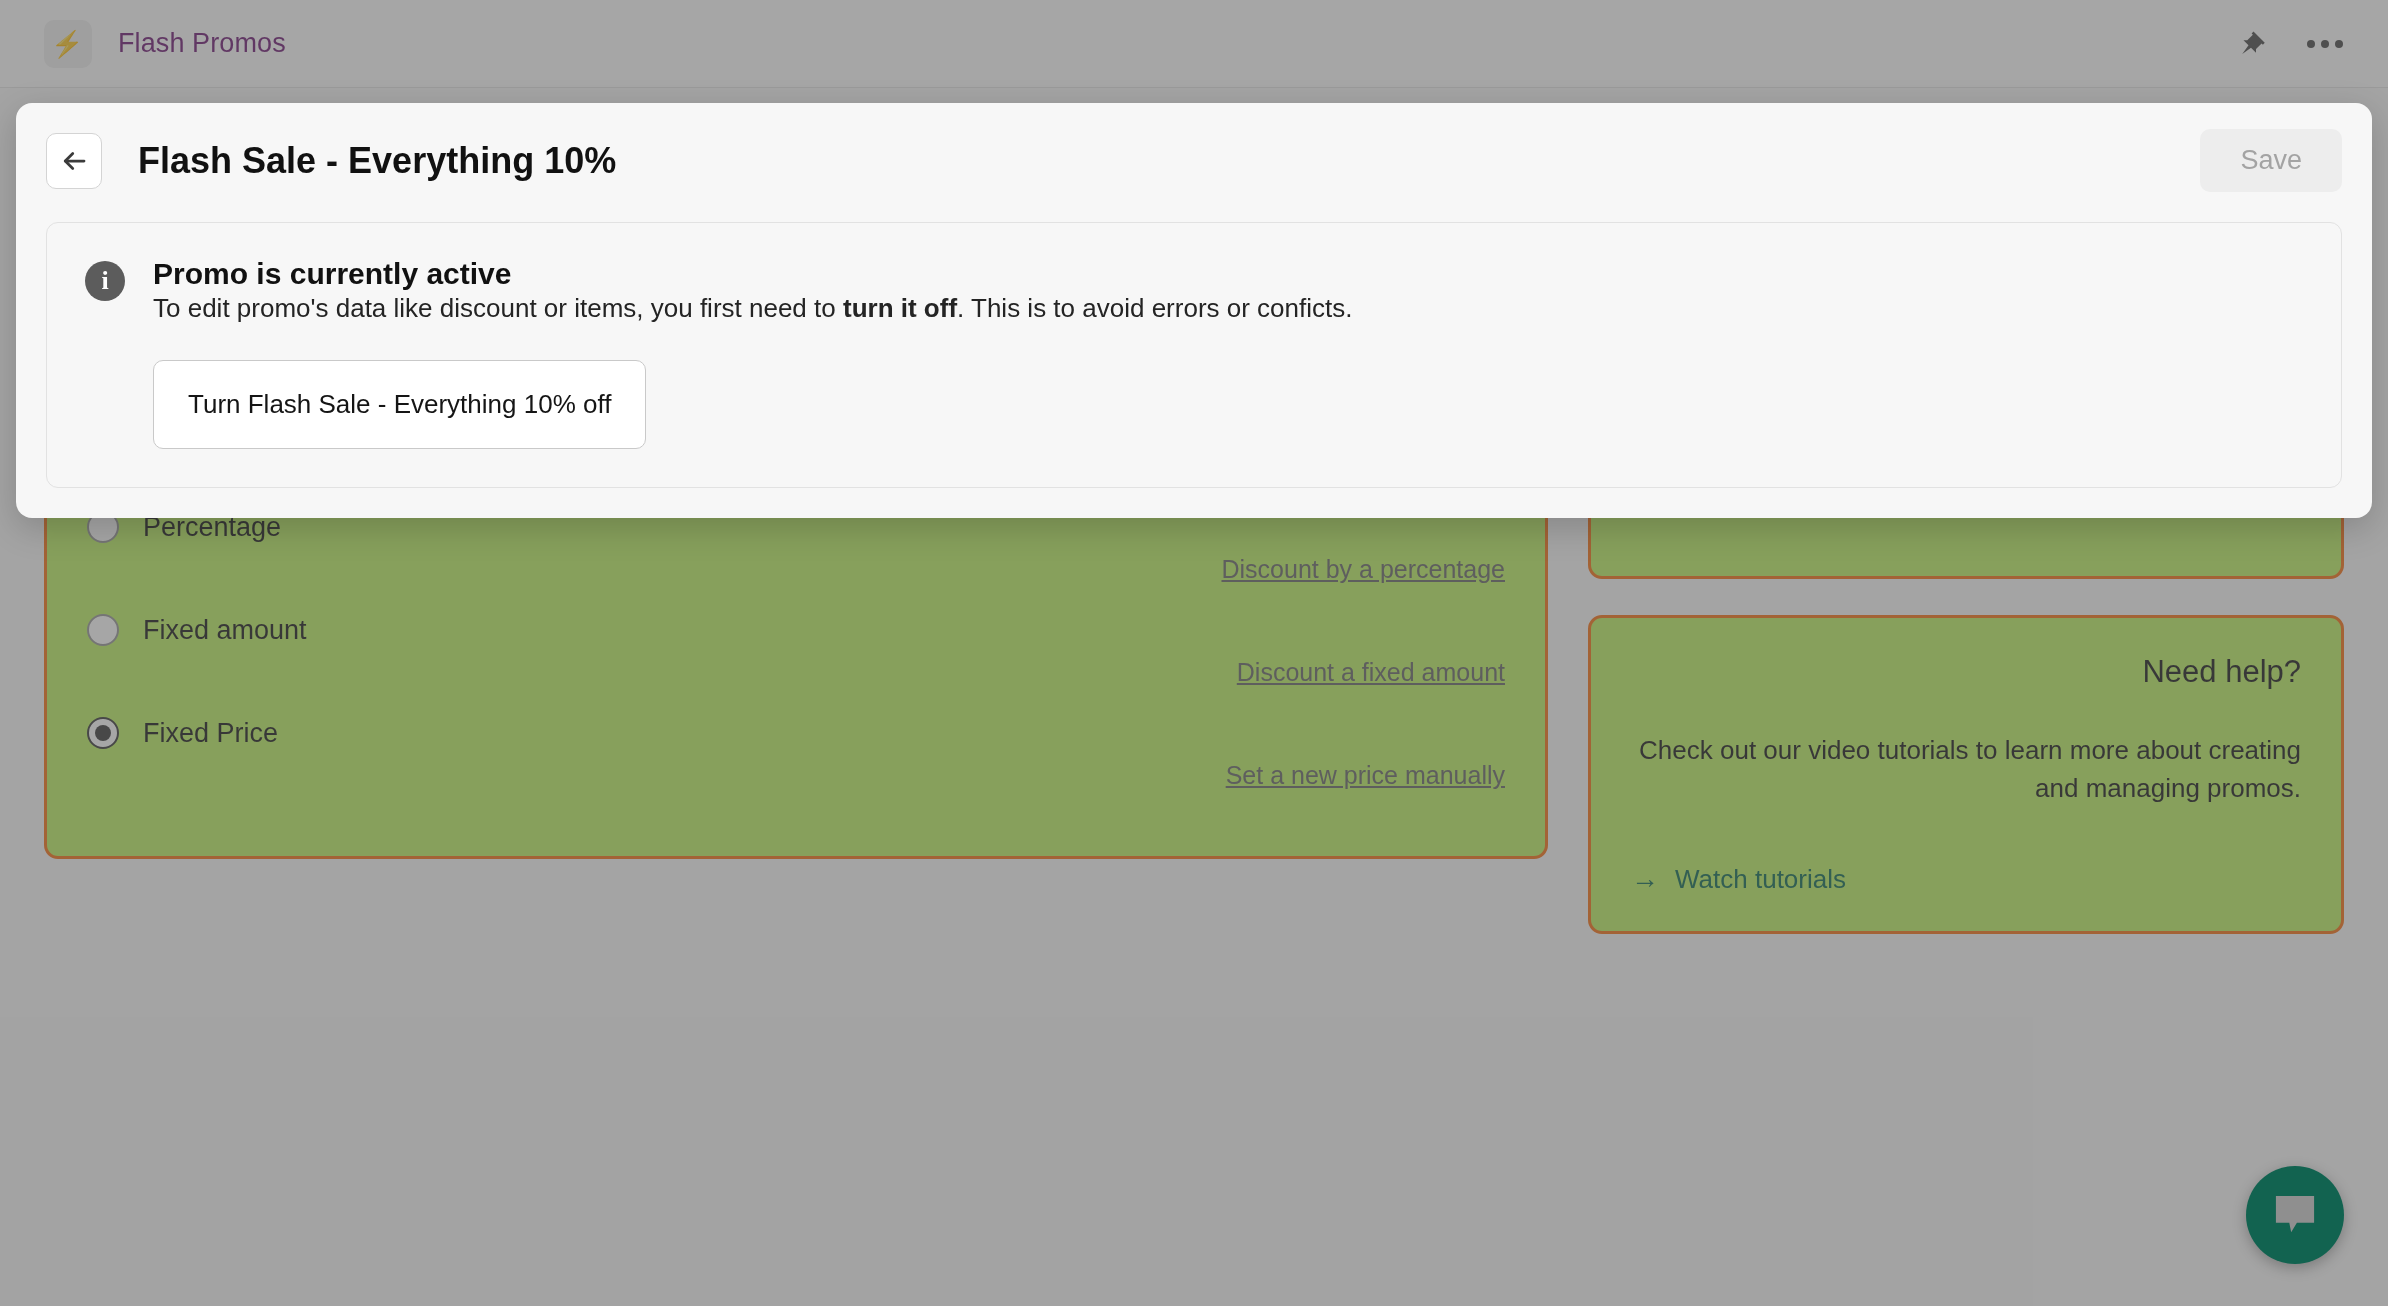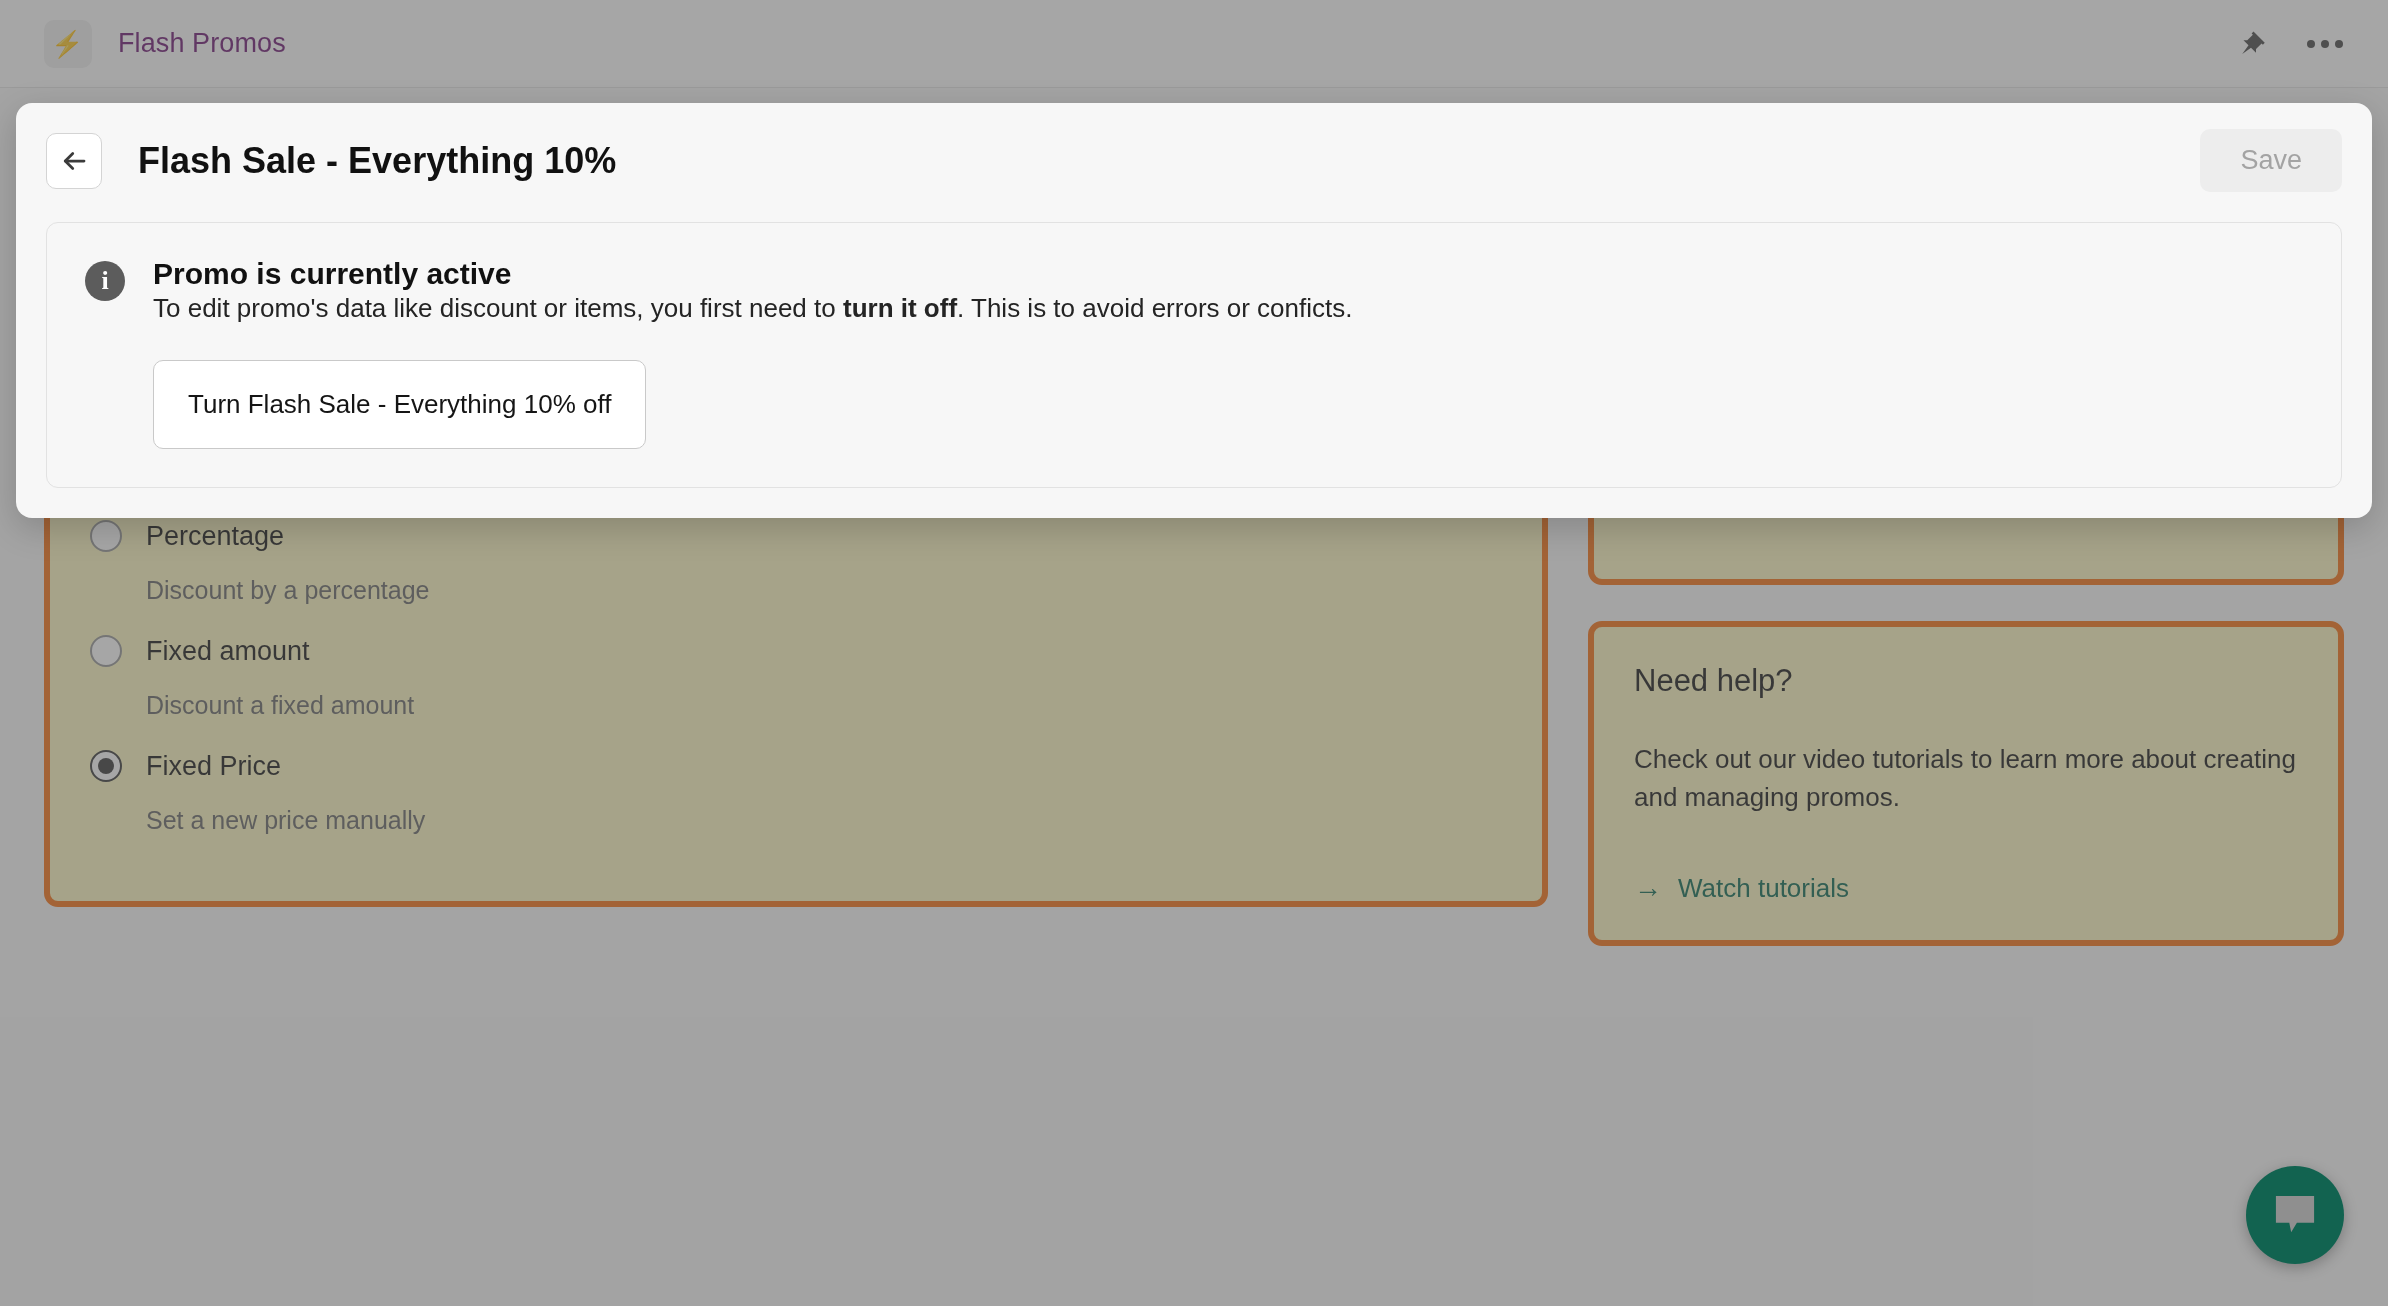--- a/index.html
+++ b/index.html
@@ -29,38 +29,39 @@
   .topbar-right { margin-left: auto; display: flex; align-items: center; gap: 40px; }
   .tb-icon { color: #4a4a4a; display: flex; align-items: center; justify-content: center; }
 
   
   .content { position: absolute; top: 88px; left: 0; right: 0; bottom: 0; padding: 0 44px; }
   .cols { display: flex; gap: 40px; padding-top: 24px; }
   .col-left { width: 1504px; flex: 0 0 1504px; }
   .col-right { width: 756px; flex: 0 0 756px; }
 
   .card {
-    background: #fef9c3; border: 6px solid #f97316; border-radius: 14px;
+    background: #bef264; border: 3px solid #f97316; border-radius: 14px;
     padding: 36px 40px;
+    text-align: right;
   }
   .card + .card { margin-top: 36px; }
 
   .field-label { font-size: 26px; color: #2a2a2a; margin-bottom: 18px; }
   .input-wrap {
     position: relative; height: 68px; border: 1px solid #cfcfcf; border-radius: 10px;
     background: #fff; display: flex; align-items: center; padding: 0 26px;
   }
   .input-value { font-size: 27px; color: #1b1b1b; }
   .input-counter { margin-left: auto; font-size: 25px; color: #6b6b6b; }
   .field-help { margin-top: 18px; font-size: 25px; color: #5d5d5d; }
 
   .section-title { font-size: 33px; color: #1b1b1b; font-weight: 400; margin-bottom: 44px; }
 
   .radio-row { display: flex; align-items: center; gap: 24px; }
-  .radio-row + .radio-desc { margin-top: 24px; }
+  .radio-row + .radio-desc { margin-top: 12px; text-decoration: underline; }
   .radio {
     width: 32px; height: 32px; border-radius: 50%; border: 2px solid #9a9a9a;
     background: #fff; flex: 0 0 32px; position: relative;
   }
   .radio.checked { border-color: #3c3c3c; }
   .radio.checked::after {
     content: ""; position: absolute; left: 50%; top: 50%;
     width: 16px; height: 16px; border-radius: 50%; background: #3c3c3c;
     transform: translate(-50%,-50%);
   }

